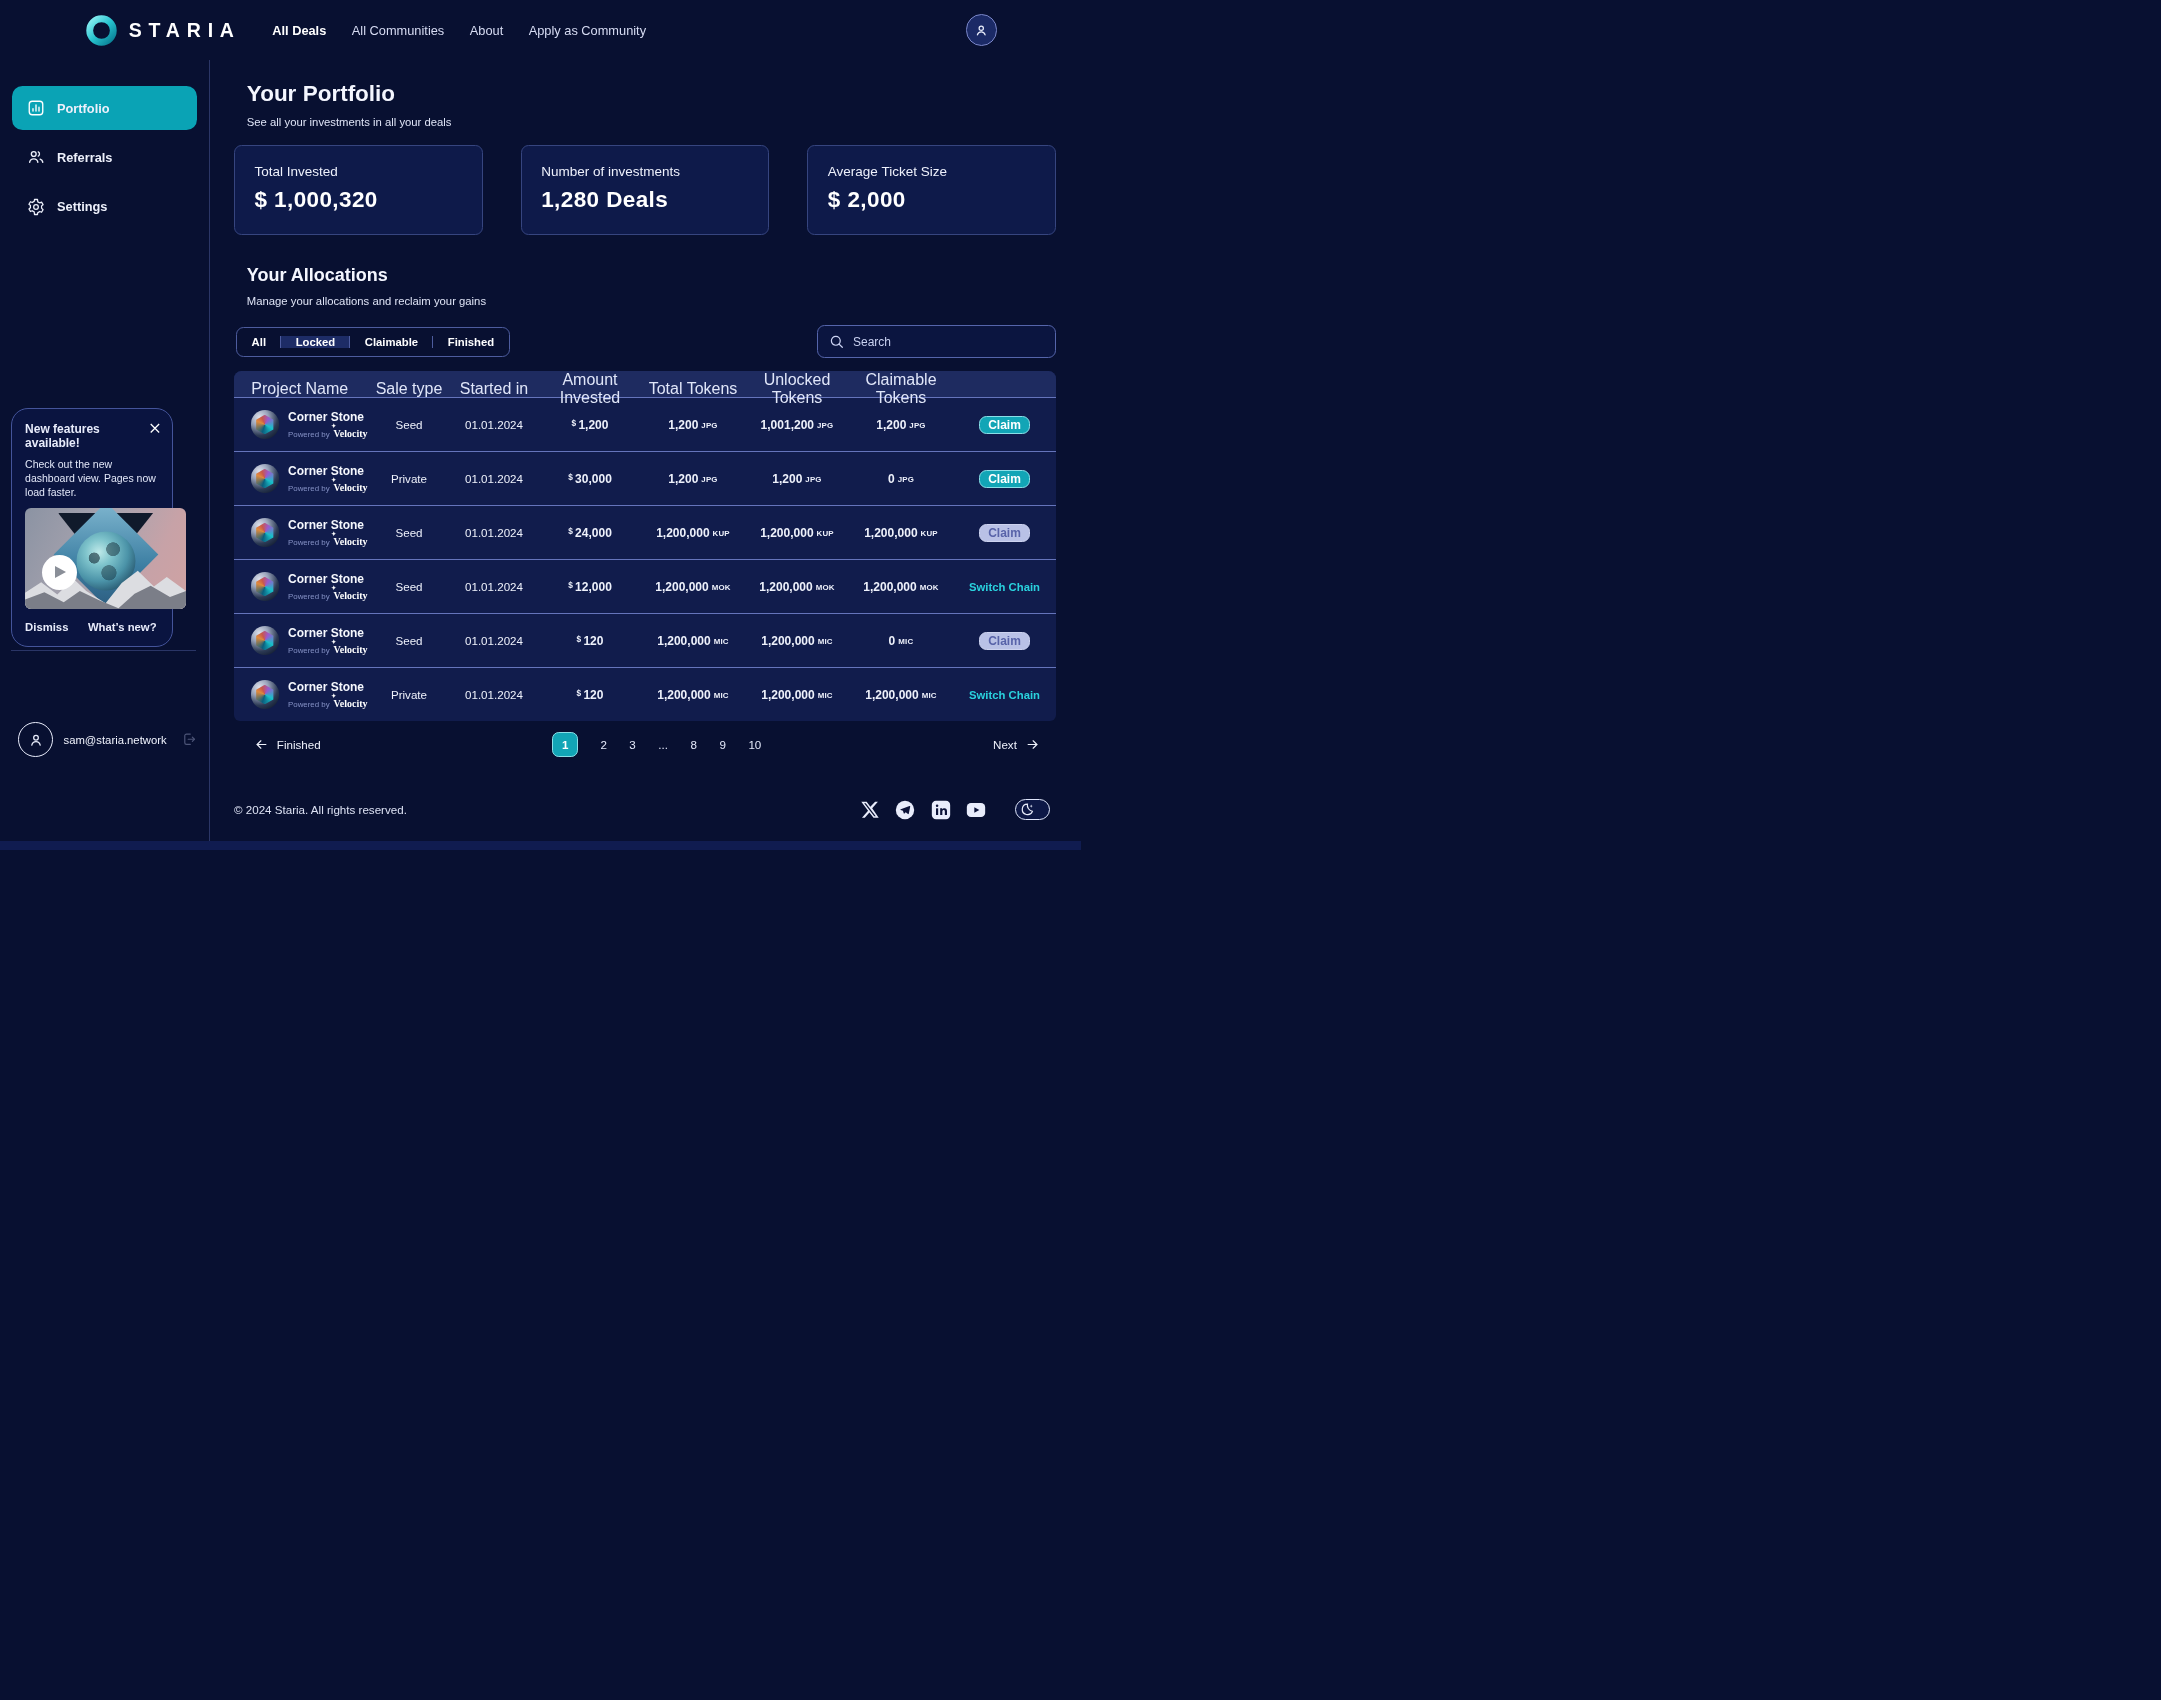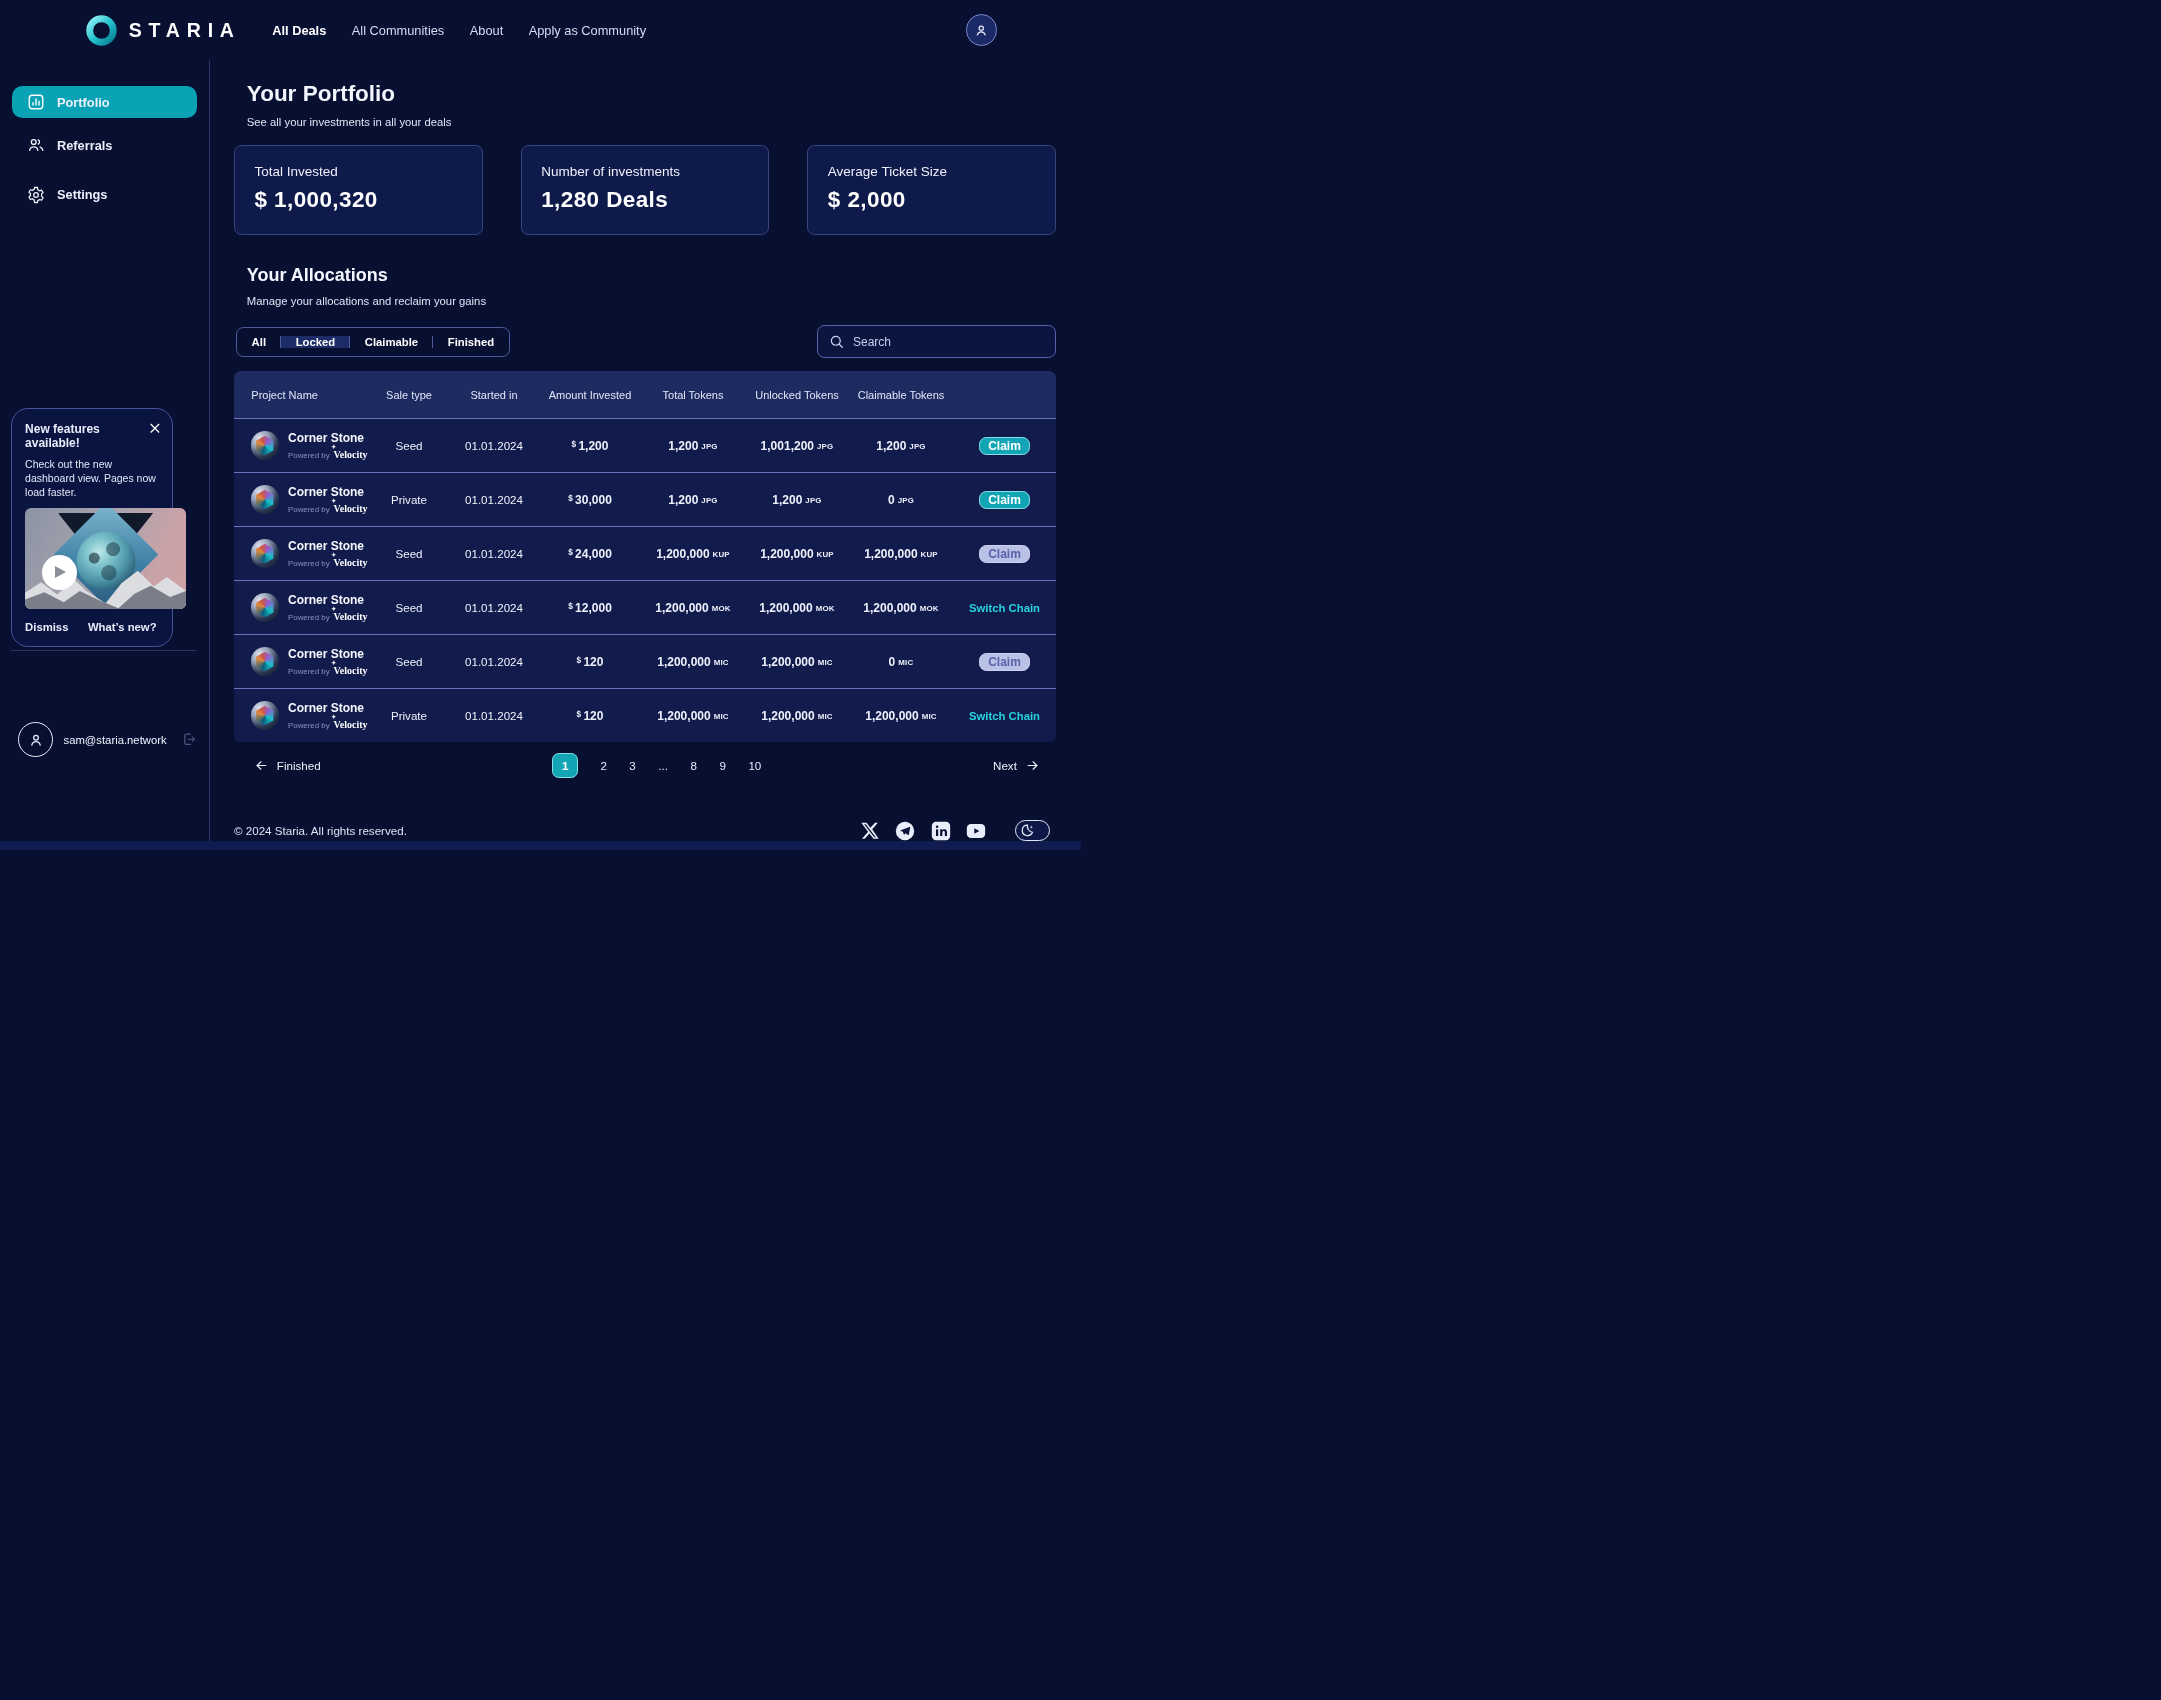--- a/index.html
+++ b/index.html
@@ -16,21 +16,21 @@
   .nav-link.active{font-weight:700;color:#fff;}
   .avatar-btn{margin-left:auto;width:31.5px;height:31.5px;border-radius:50%;
       border:0.8px solid #7b87c9;background:#1b2a66;display:flex;align-items:center;justify-content:center;}
 
   
   .layout{display:flex;height:781px;}
   .sidebar{width:210px;flex-shrink:0;position:relative;border-right:0.8px solid #2b3666;}
   .side-nav{padding:26px 12px 0;}
   .side-item{display:flex;align-items:center;gap:12px;height:33px;padding-left:15px;
       border-radius:10.5px;font-size:12.8px;font-weight:600;color:#edf0fb;margin-bottom:16.5px;cursor:pointer;}
-  .side-item.active{height:32px;background:#0aa3b5;margin-bottom:10.5px;}
+  .side-item.active{height:44px;background:#0aa3b5;margin-bottom:10.5px;}
   .side-item svg{flex-shrink:0;}
 
   
   .promo{position:absolute;left:11.3px;top:348px;width:162px;background:#0a1440;
       border:0.8px solid #44549a;border-radius:17px;padding:12.8px 12.8px 13.5px;}
   .promo-head{display:flex;justify-content:space-between;align-items:flex-start;}
   .promo-title{font-size:12px;font-weight:700;}
   .promo-close{cursor:pointer;margin-top:1.5px;}
   .promo-body{font-size:10.5px;line-height:14.3px;color:#e2e7f8;margin-top:6.8px;}
   .promo-img{margin-top:9px;width:161px;height:101px;border-radius:6px;position:relative;overflow:hidden;
@@ -81,21 +81,21 @@
   .seg.highlight{background:#1d2c66;}
   .search-box{width:239px;height:33px;border:0.8px solid #5565ab;border-radius:7.5px;background:#0b1540;
       display:flex;align-items:center;padding:0 10.5px;gap:7.5px;}
   .search-box input{flex:1;background:transparent;border:none;outline:none;color:#e8ecfb;
       font-size:12px;font-family:inherit;min-width:0;}
   .search-box input::placeholder{color:#c9d1f0;opacity:1;}
 
   
   .table{margin-top:12.8px;border-radius:7.5px 7.5px 6px 6px;overflow:hidden;background:#111c4c;}
   .grid{display:grid;grid-template-columns:135px 80px 90px 102px 104px 104px 104px 1fr;align-items:center;}
-  .thead{height:47px;background:#1e2b60;font-size:11px;color:#e0e6f9;}
+  .thead{height:26px;background:#1e2b60;font-size:16px;color:#e0e6f9;}
   .th{text-align:center;}
   .th.left{text-align:left;padding-left:17.3px;}
   .trow{height:54px;border-top:0.8px solid #6574bb;}
   .td{text-align:center;font-size:11.6px;font-weight:500;color:#eef1fb;}
   .proj{display:flex;align-items:center;gap:9px;padding-left:16.5px;text-align:left;}
   .proj-avatar{width:28.5px;height:28.5px;border-radius:50%;position:relative;flex-shrink:0;
       background:radial-gradient(circle at 30% 25%,#dfe3ee 0%,#9aa4bb 30%,#2c3a55 62%,#101a2e 88%);}
   .proj-avatar::before{content:'';position:absolute;inset:4.5px;
       clip-path:polygon(50% 0,94% 25%,94% 75%,50% 100%,6% 75%,6% 25%);
       background:conic-gradient(from 120deg,#18c0c9,#0a5e7e 22%,#e08a3c 48%,#c9574b 60%,#9b59d0 75%,#18c0c9);}

